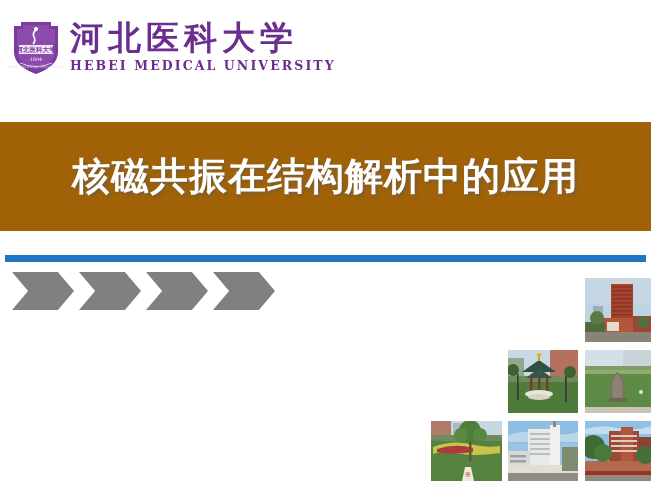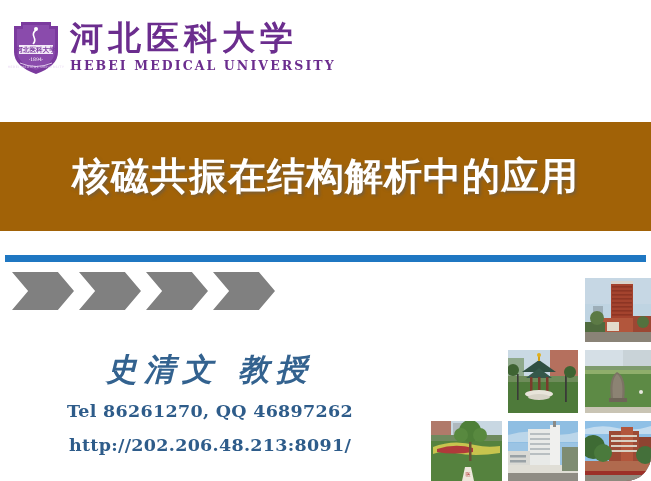--- a/index.html
+++ b/index.html
@@ -9,21 +9,20 @@
   }
   body {
     font-family: "Liberation Sans", sans-serif;
   }
   #slide {
     position: relative;
     width: 651px;
     height: 481px;
     background: #ffffff;
     overflow: hidden;
-    border-radius: 25px;
   }
 
   
   #logo-block {
     position: absolute;
     left: 8px;
     top: 12px;
     width: 330px;
     height: 70px;
     display: flex;
@@ -189,25 +188,20 @@
 
   <div id="divider-rule"></div>
 
   <div id="chevron-row">
     <div class="chevron" style="left:0px;"></div>
     <div class="chevron" style="left:67px;"></div>
     <div class="chevron" style="left:134px;"></div>
     <div class="chevron" style="left:201px;"></div>
   </div>
 
-  <div id="presenter-block">
-    <div id="presenter-name">史清文  教授</div>
-    <div id="contact-line">Tel 86261270, QQ 46897262</div>
-    <div id="website-line">http://202.206.48.213:8091/</div>
-  </div>
 
   <div class="photo" style="left:585px; top:278px; width:66px; height:64px;">
     <svg viewBox="0 0 66 64" preserveAspectRatio="none" xmlns="http://www.w3.org/2000/svg">
       <rect width="66" height="64" fill="#BFD4E2"></rect>
       <rect y="0" width="66" height="26" fill="#C6D7E4"></rect>
       <rect x="8" y="28" width="10" height="16" fill="#9DAEB8"></rect>
       <rect x="26" y="5" width="22" height="39" fill="#A4432E"></rect>
       <g fill="#8D3524">
         <rect x="27" y="8" width="20" height="1.6"></rect>
           <rect x="27" y="12" width="20" height="1.6"></rect>

